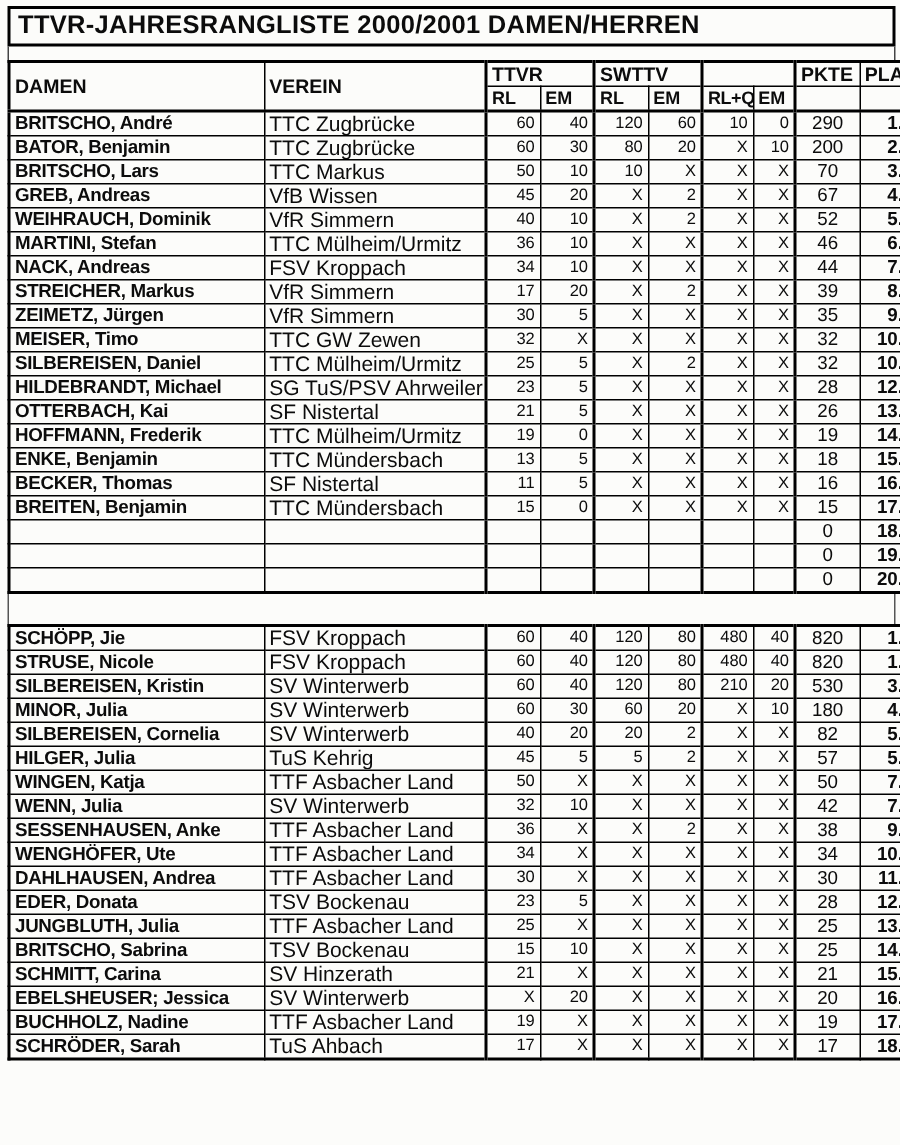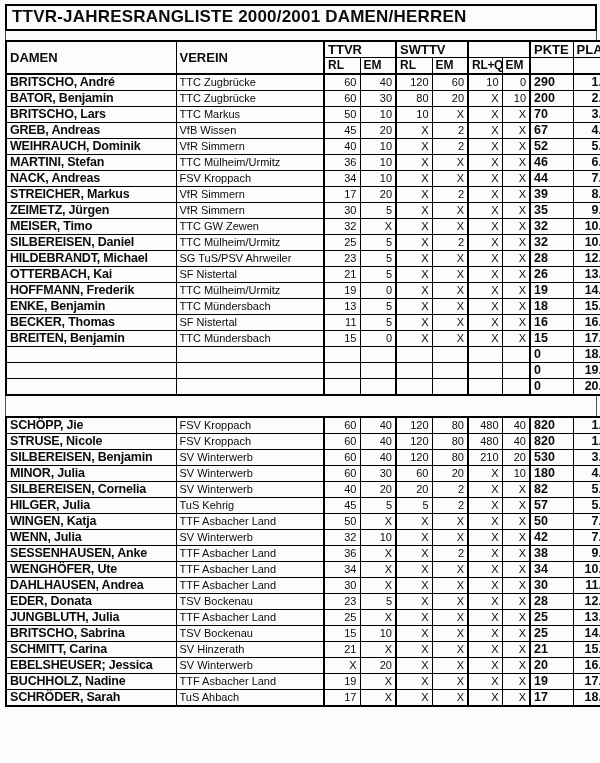--- a/index.html
+++ b/index.html
@@ -50,23 +50,23 @@
   thead th { text-align: left; font-size: 13px; font-weight: bold; }
   thead tr.sub th { font-size: 12px; height: 15px; margin-left: 39px; }
   thead th.rlq-h { font-size: 11px; letter-spacing: -0.3px; }
   thead { border-bottom: 2px solid #000; }
 
   
   .g-left { border-left: 2px solid #000 !important; }
 
   
   td.name-cell  { font-weight: bold; font-size: 12.5px; letter-spacing: -0.2px; margin-top: 16px; }
-  td.verein-cell{ font-size: 11px; }
+  td.verein-cell{ font-size: 14px; }
   td.num-cell   { text-align: right; font-size: 11px; padding-right: 4px; }
-  td.pkte-cell  { text-align: left; font-size: 12.5px; font-weight: bold; padding-right: 4px; }
+  td.pkte-cell  { text-align: center; font-size: 12.5px; font-weight: normal; padding-right: 4px; }
   td.pla-cell   { text-align: right; font-size: 12.5px; font-weight: bold; padding-right: 3px; }
 </style>
 </head>
 <body>
 
 <div class="page">
 
   <div class="title-box">TTVR-JAHRESRANGLISTE  2000/2001 DAMEN/HERREN</div>
 
   <div class="spacer-strip"></div>
@@ -383,21 +383,21 @@
           <td class="num-cell g-left">60</td>
           <td class="num-cell">40</td>
           <td class="num-cell g-left">120</td>
           <td class="num-cell">80</td>
           <td class="num-cell g-left">480</td>
           <td class="num-cell">40</td>
           <td class="pkte-cell g-left">820</td>
           <td class="pla-cell">1.</td>
         </tr>
         <tr>
-          <td class="name-cell">SILBEREISEN, Benjamin</td>
+          <td class="name-cell">SILBEREISEN, Kristin</td>
           <td class="verein-cell">SV Winterwerb</td>
           <td class="num-cell g-left">60</td>
           <td class="num-cell">40</td>
           <td class="num-cell g-left">120</td>
           <td class="num-cell">80</td>
           <td class="num-cell g-left">210</td>
           <td class="num-cell">20</td>
           <td class="pkte-cell g-left">530</td>
           <td class="pla-cell">3.</td>
         </tr>

